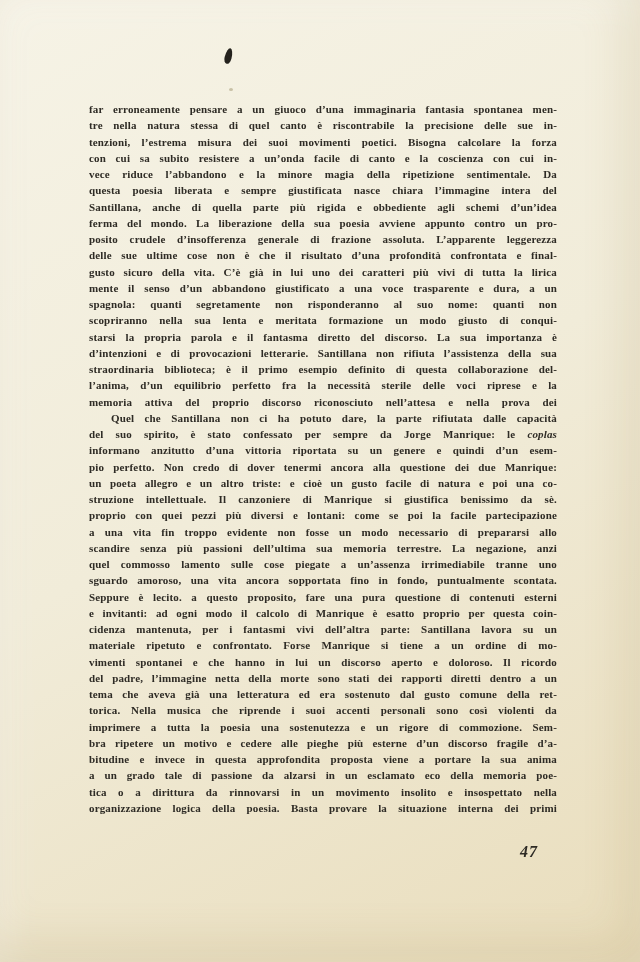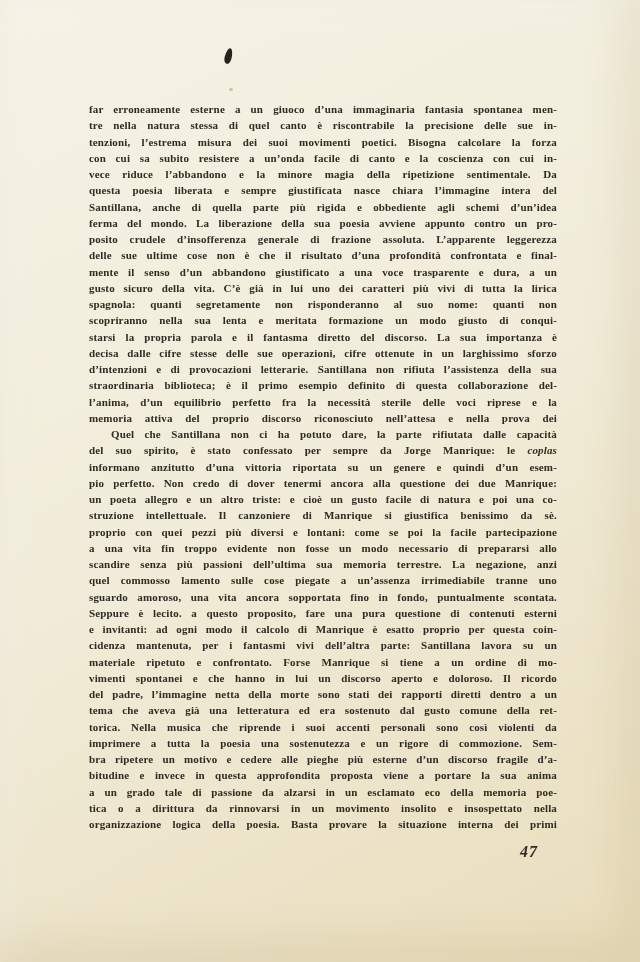--- a/index.html
+++ b/index.html
@@ -45,36 +45,35 @@
   }
 </style>
 </head>
 <body>
 
 <div class="page">
   <div class="ink-speck"></div>
   <div class="dust-dot"></div>
   <div class="text-block">
       <div class="paragraph">
-        <div class="line">far erroneamente esterne a un giuoco d’una immaginaria fantasia spontanea men-</div>
+        <div class="line">far erroneamente pensare a un giuoco d’una immaginaria fantasia spontanea men-</div>
         <div class="line">tre nella natura stessa di quel canto è riscontrabile la precisione delle sue in-</div>
         <div class="line">tenzioni, l’estrema misura dei suoi movimenti poetici. Bisogna calcolare la forza</div>
         <div class="line">con cui sa subito resistere a un’onda facile di canto e la coscienza con cui in-</div>
         <div class="line">vece riduce l’abbandono e la minore magia della ripetizione sentimentale. Da</div>
         <div class="line">questa poesia liberata e sempre giustificata nasce chiara l’immagine intera del</div>
         <div class="line">Santillana, anche di quella parte più rigida e obbediente agli schemi d’un’idea</div>
         <div class="line">ferma del mondo. La liberazione della sua poesia avviene appunto contro un pro-</div>
         <div class="line">posito crudele d’insofferenza generale di frazione assoluta. L’apparente leggerezza</div>
         <div class="line">delle sue ultime cose non è che il risultato d’una profondità confrontata e final-</div>
+        <div class="line">gusto sicuro della vita. C’è già in lui uno dei caratteri più vivi di tutta la lirica</div>
         <div class="line">mente il senso d’un abbandono giustificato a una voce trasparente e dura, a un</div>
-        <div class="line">gusto sicuro della vita. C’è già in lui uno dei caratteri più vivi di tutta la lirica</div>
         <div class="line">spagnola: quanti segretamente non risponderanno al suo nome: quanti non</div>
         <div class="line">scopriranno nella sua lenta e meritata formazione un modo giusto di conqui-</div>
         <div class="line">starsi la propria parola e il fantasma diretto del discorso. La sua importanza è</div>
-        <div class="line">decisa dalle cifre stesse delle sue operazioni, cifre ottenute in un larghissimo sforzo</div>
         <div class="line">d’intenzioni e di provocazioni letterarie. Santillana non rifiuta l’assistenza della sua</div>
         <div class="line">straordinaria biblioteca; è il primo esempio definito di questa collaborazione del-</div>
         <div class="line">l’anima, d’un equilibrio perfetto fra la necessità sterile delle voci riprese e la</div>
         <div class="line">memoria attiva del proprio discorso riconosciuto nell’attesa e nella prova dei</div>
       </div>
       <div class="paragraph">
         <div class="line indent">Quel che Santillana non ci ha potuto dare, la parte rifiutata dalle capacità</div>
         <div class="line">del suo spirito, è stato confessato per sempre da Jorge Manrique: le <i>coplas</i></div>
         <div class="line">informano anzitutto d’una vittoria riportata su un genere e quindi d’un esem-</div>
         <div class="line">pio perfetto. Non credo di dover tenermi ancora alla questione dei due Manrique:</div>

